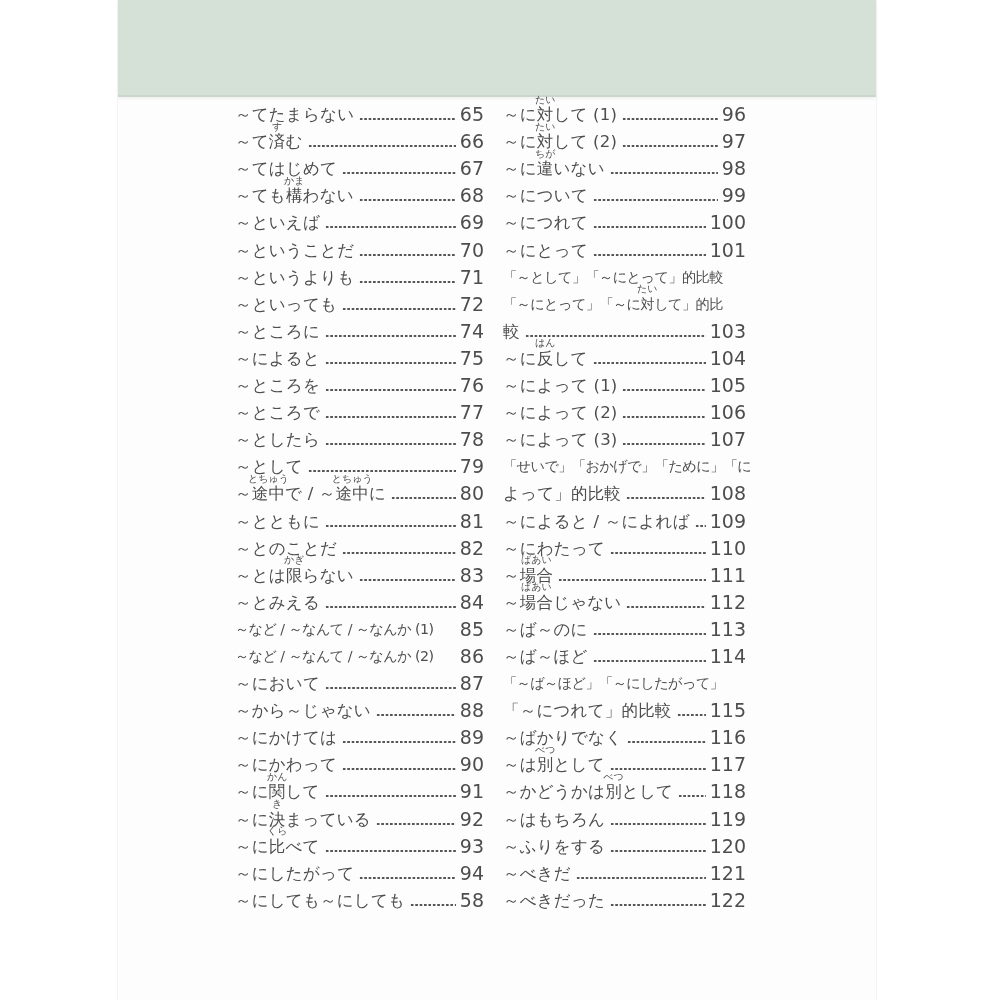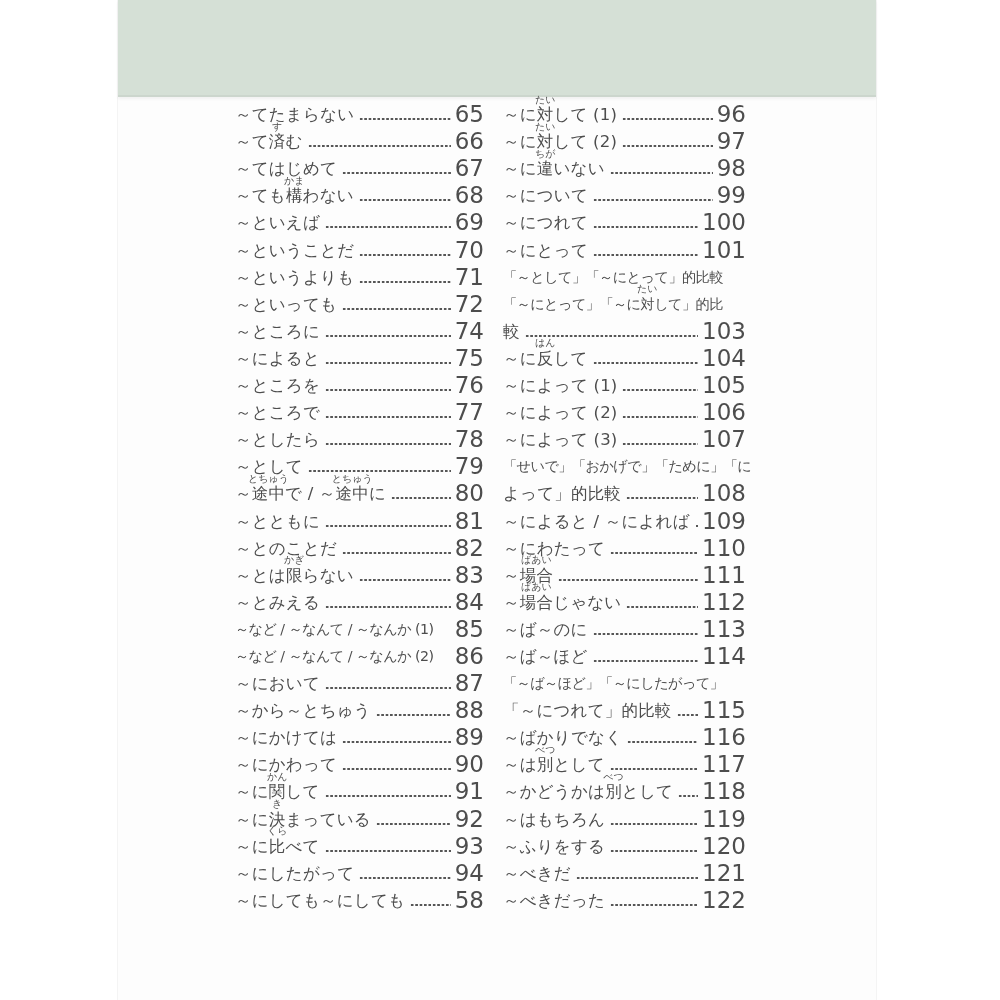--- a/index.html
+++ b/index.html
@@ -70,21 +70,21 @@
     background-image: radial-gradient(circle, var(--dots-color, #565656) 1.05px, rgba(0,0,0,0) 1.4px);
     background-size: 4.4px 6px;
     background-repeat: repeat-x;
     background-position: left bottom 5px;
   }
   .page-num {
     flex: 0 0 auto;
     min-width: 20px;
     text-align: right;
     line-height: 25px;
-    font-size: 23px;
+    font-size: 19px;
   }
   .rb {
     display: inline-block;
     position: relative;
   }
   .rt {
     position: absolute;
     top: -7.5px;
     left: 50%;
     transform: translateX(-50%);
@@ -205,21 +205,21 @@
           <span class="label">～など / ～なんて / ～なんか (2)</span>
           <span class="leader"></span>
           <span class="page-num">86</span>
         </div>
         <div class="toc-line">
           <span class="label">～において</span>
           <span class="leader dotted"></span>
           <span class="page-num">87</span>
         </div>
         <div class="toc-line">
-          <span class="label">～から～とちゅう</span>
+          <span class="label">～から～じゃない</span>
           <span class="leader dotted"></span>
           <span class="page-num">88</span>
         </div>
         <div class="toc-line">
           <span class="label">～にかけては</span>
           <span class="leader dotted"></span>
           <span class="page-num">89</span>
         </div>
         <div class="toc-line">
           <span class="label">～にかわって</span>

